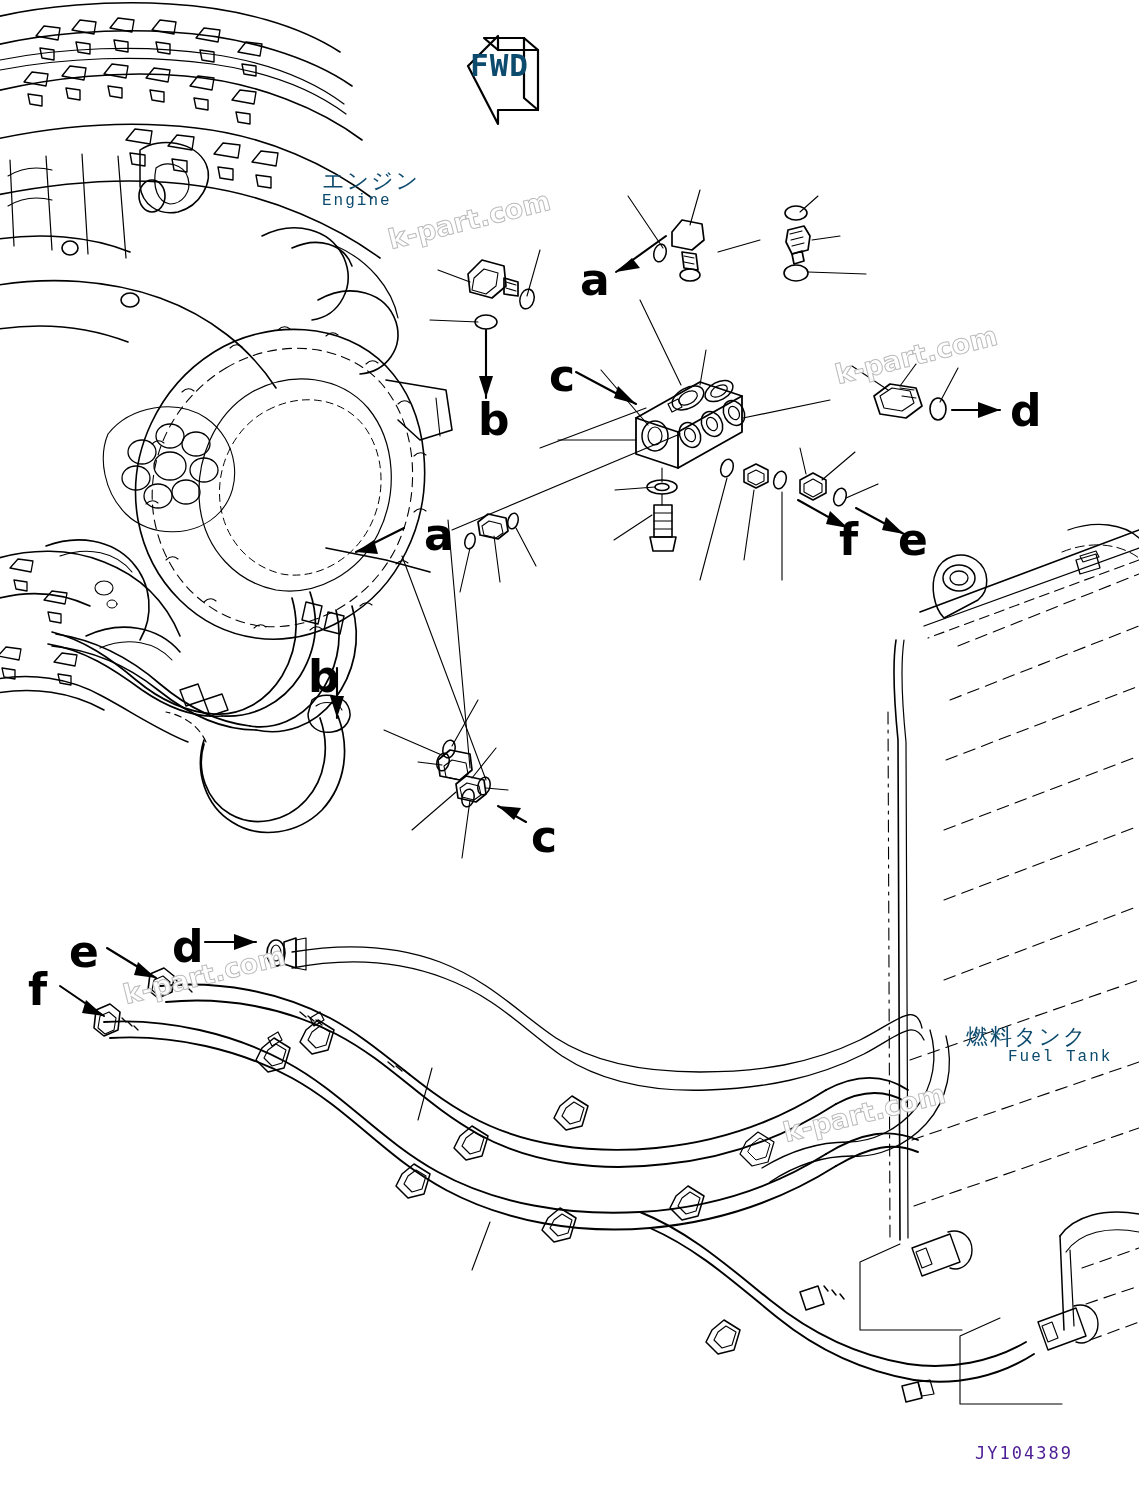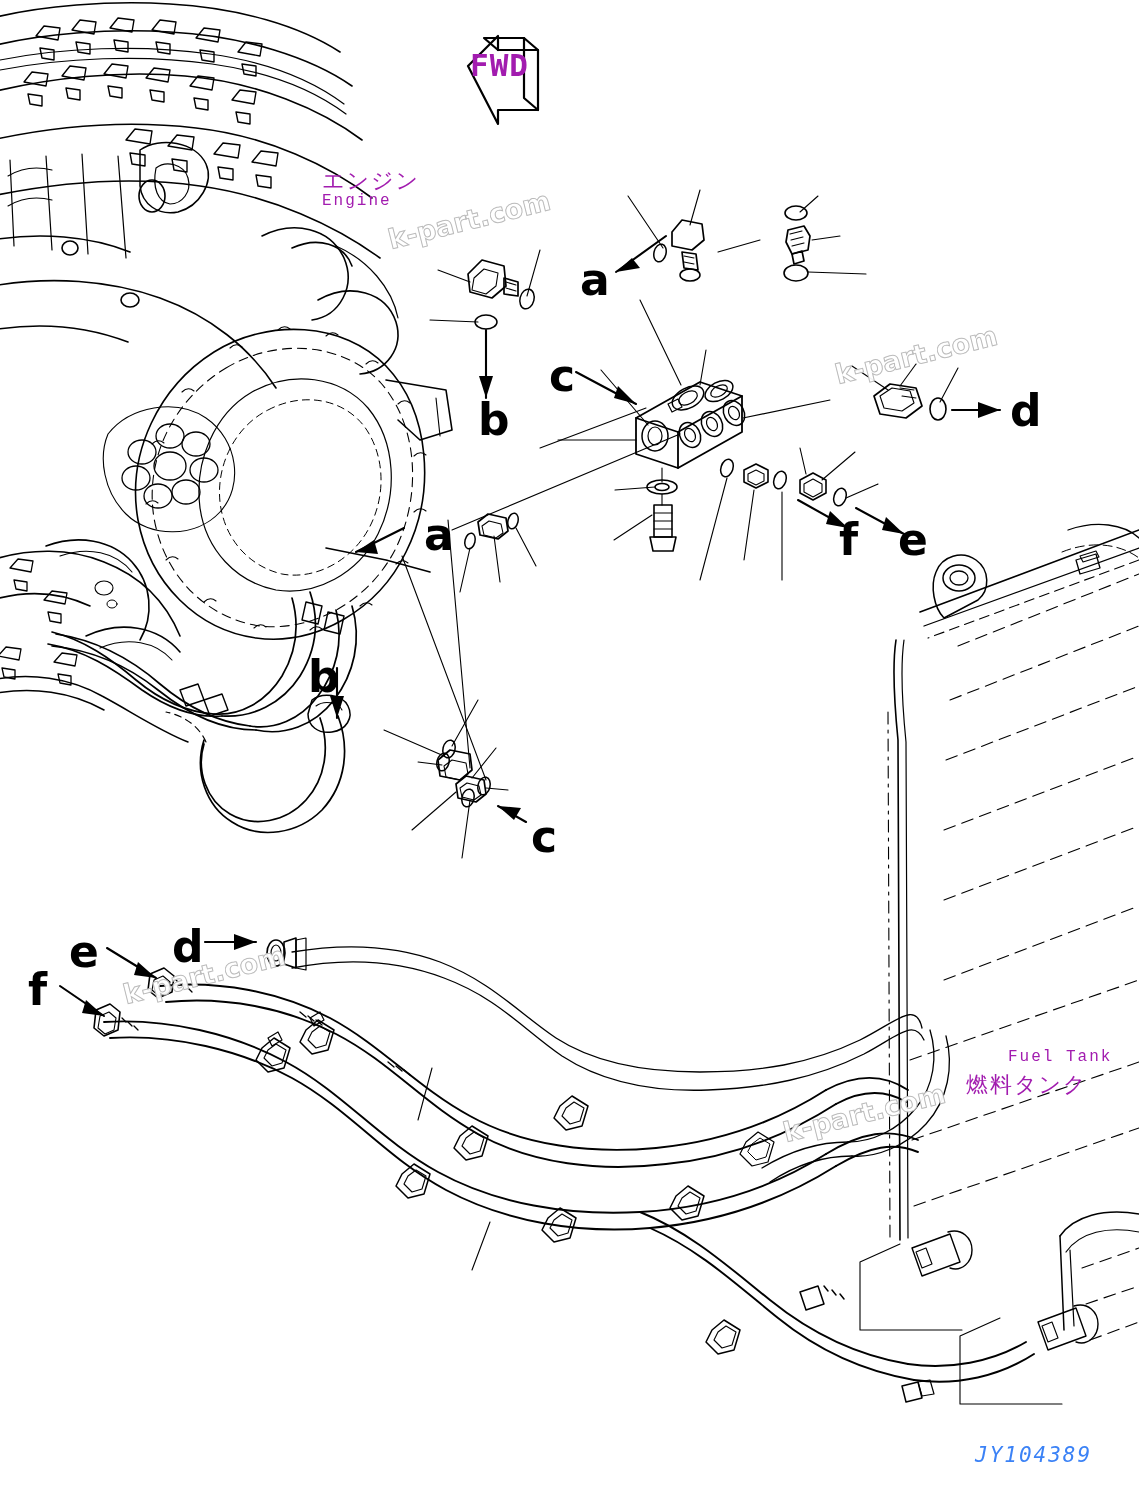--- a/index.html
+++ b/index.html
@@ -9,30 +9,30 @@
     position:relative;
     width:1139px;height:1491px;
     background:#ffffff;
     overflow:hidden;
   }
   #sheet svg.layer{
     position:absolute;left:0;top:0;
     width:1139px;height:1491px;
     overflow:visible;
   }
-  .lbl{position:absolute;white-space:pre;color:#a21caf;}
+  .lbl{position:absolute;white-space:pre;color:#0c4a6e;}
   .jp{font-family:"DejaVu Sans",sans-serif;font-size:22px;letter-spacing:2px;}
   .en{font-family:Liberation Mono, monospace;font-size:16px;letter-spacing:2px;}
   .callout{
     font-family:"DejaVu Sans",sans-serif;
     font-size:44px;font-weight:700;line-height:1;color:#000;
   }
   .dwgno{
     font-family:"DejaVu Sans Mono","Liberation Mono",monospace;
-    font-size:21px;letter-spacing:2px;color:#3b82f6;font-style:italic;
+    font-size:17px;letter-spacing:2px;color:#4c1d95;
   }
   .wm{
     position:absolute;
     font-family:"DejaVu Sans",sans-serif;
     font-size:27px;font-weight:600;
     color:#ffffff;
     -webkit-text-stroke:1px #b9b9b9;
     text-shadow:0 0 0 #b9b9b9;
     opacity:.95;
     white-space:nowrap;
@@ -581,21 +581,21 @@
       </g>
 
     </g>
   </svg>
 
   <div class="lbl" style="left:470px;top:47px;font-family:'DejaVu Sans Mono',monospace;font-size:31px;font-weight:700;letter-spacing:1px;transform:rotate(0deg);">FWD</div>
 
   <div class="lbl jp" style="left:322px;top:166px;">エンジン</div>
   <div class="lbl en" style="left:322px;top:192px;">Engine</div>
 
-  <div class="lbl jp" style="left:966px;top:1022px;margin-top:48px;">燃料タンク</div>
+  <div class="lbl jp" style="left:966px;top:1022px;">燃料タンク</div>
   <div class="lbl en" style="left:1008px;top:1048px;">Fuel Tank</div>
 
   <div class="lbl callout" style="left:580px;top:258px;">a</div>
   <div class="lbl callout" style="left:478px;top:398px;">b</div>
   <div class="lbl callout" style="left:549px;top:354px;">c</div>
   <div class="lbl callout" style="left:1010px;top:389px;">d</div>
   <div class="lbl callout" style="left:898px;top:518px;">e</div>
   <div class="lbl callout" style="left:839px;top:518px;">f</div>
 
   <div class="lbl callout" style="left:424px;top:513px;">a</div>

